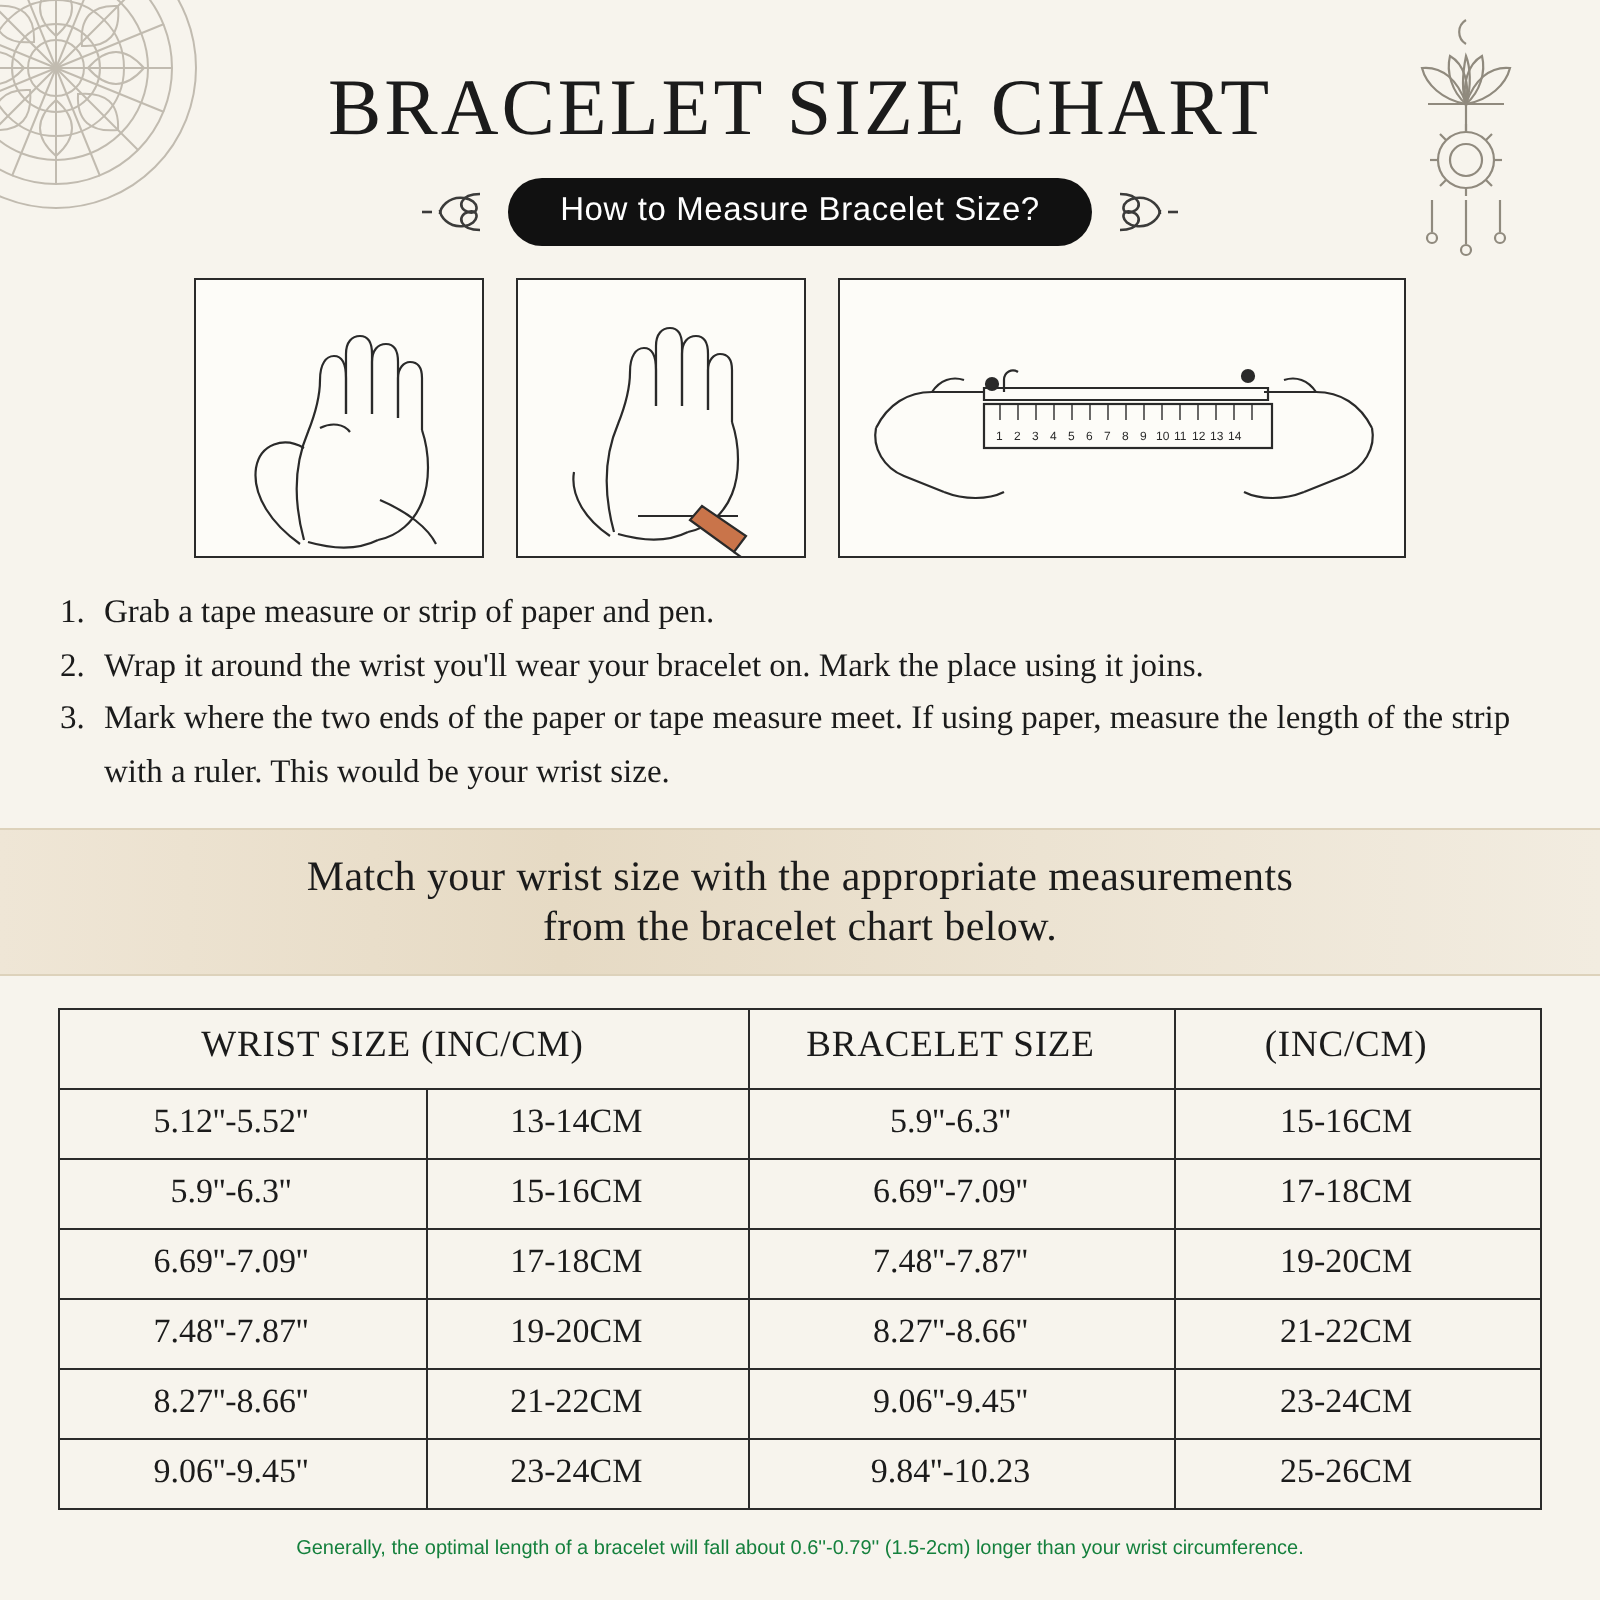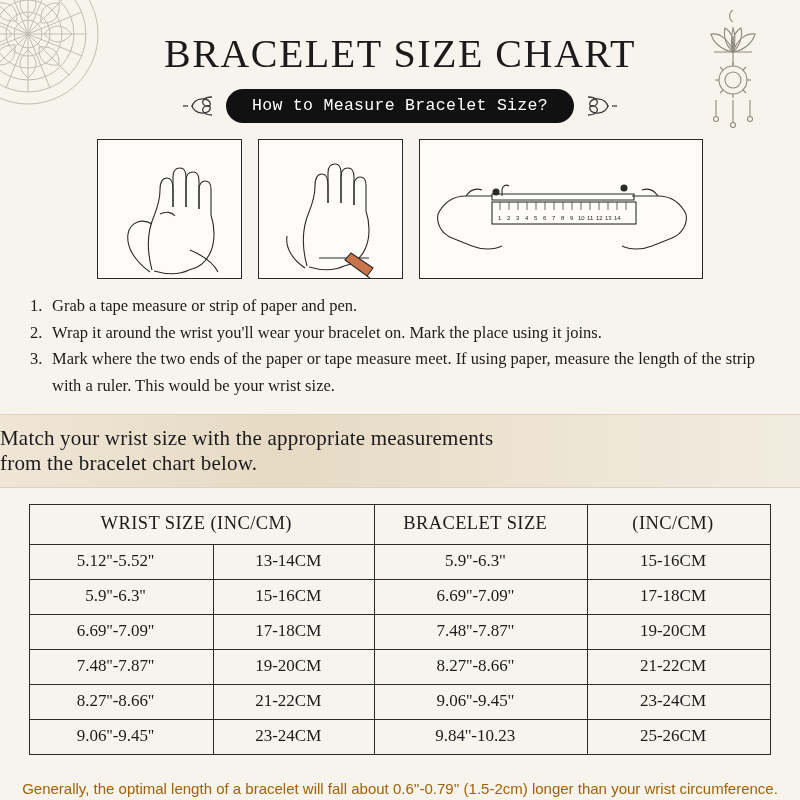--- a/index.html
+++ b/index.html
@@ -47,21 +47,21 @@
     gap:10px;
     margin-top:12px;
   }
   .pill {
     background:#111;
     color:#fff;
     border-radius:18px;
     padding:7px 26px 8px 26px;
     font-size:16.5px;
     letter-spacing:.3px;
-    font-family:Liberation Mono, monospace;
+    font-family:Liberation Sans, sans-serif;
     white-space:nowrap;
   }
   .flourish { width:34px; height:28px; opacity:.85; }
 
   
   .img-row {
     display:flex;
     justify-content:center;
     gap:16px;
     margin-top:16px;
@@ -88,21 +88,21 @@
 
   
   .banner {
     margin-top:14px;
     height:74px;
     background:linear-gradient(90deg,#efe6d6 0%,#e6dac4 35%,#ece3d2 65%,#f2ece0 100%);
     border-top:1px solid #ddd2bb;
     border-bottom:1px solid #ddd2bb;
     display:flex;
     flex-direction:column;
-    align-items:flex-start;
+    align-items:center;
     justify-content:center;
     text-align:center;
   }
   .banner .l1 { font-size:21px; letter-spacing:.2px; }
   .banner .l2 { font-size:21px; letter-spacing:.2px; }
 
   
   table.size-table {
     border-collapse:collapse;
     margin:16px auto 0 auto;
@@ -124,24 +124,24 @@
     height:40px;
   }
   .col-a { width:180px; }
   .col-b { width:158px; }
   .col-c { width:208px; }
   .col-d { width:179px; }
 
   
   .footnote {
     text-align:center;
-    font-size:15px;
-    margin-top:25px;
+    font-size:10px;
+    margin-top:14px;
     font-family:"Liberation Sans", sans-serif;
-    color:#a16207;
+    color:#15803d;
   }
 </style>
 </head>
 <body>
 
 <svg class="mandala" viewBox="0 0 160 160">
   <g stroke="#8d8474" fill="none" stroke-width="1">
     <circle cx="80" cy="80" r="14"></circle>
     <circle cx="80" cy="80" r="22"></circle>
     <circle cx="80" cy="80" r="34"></circle>

